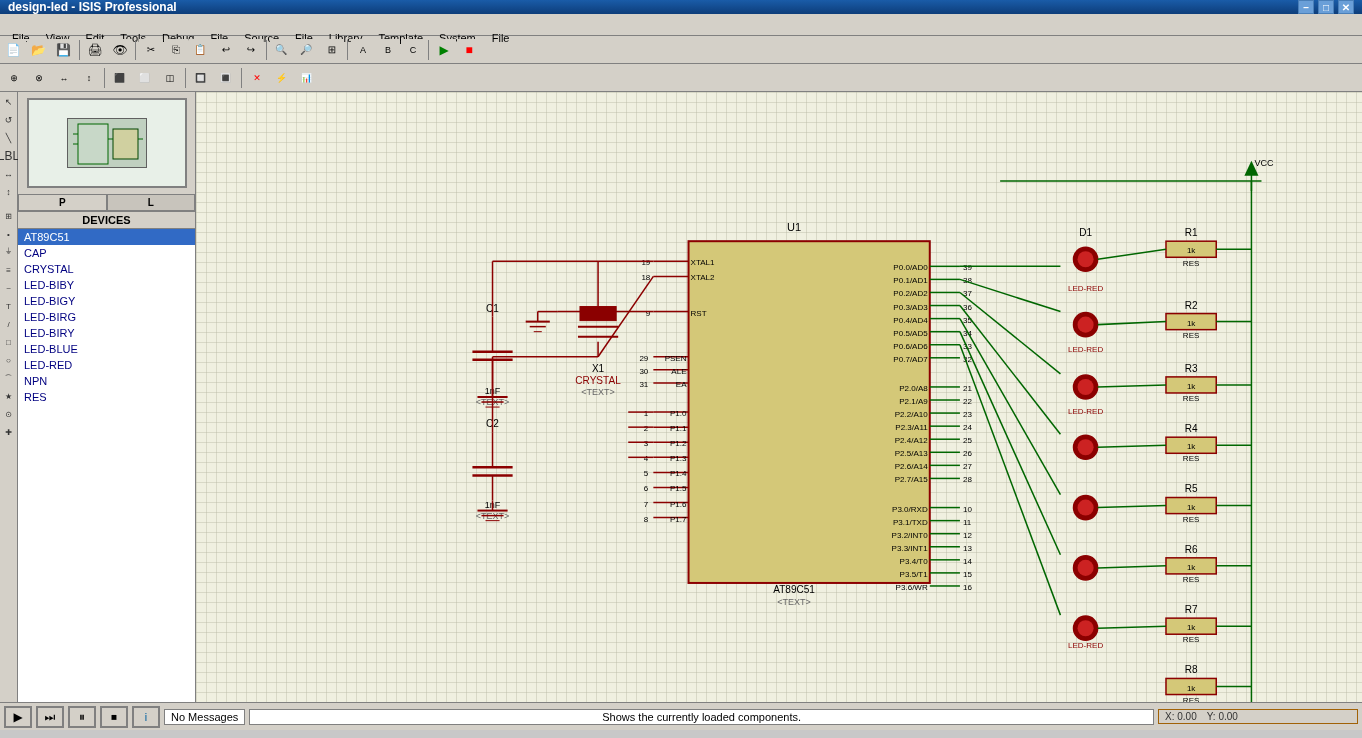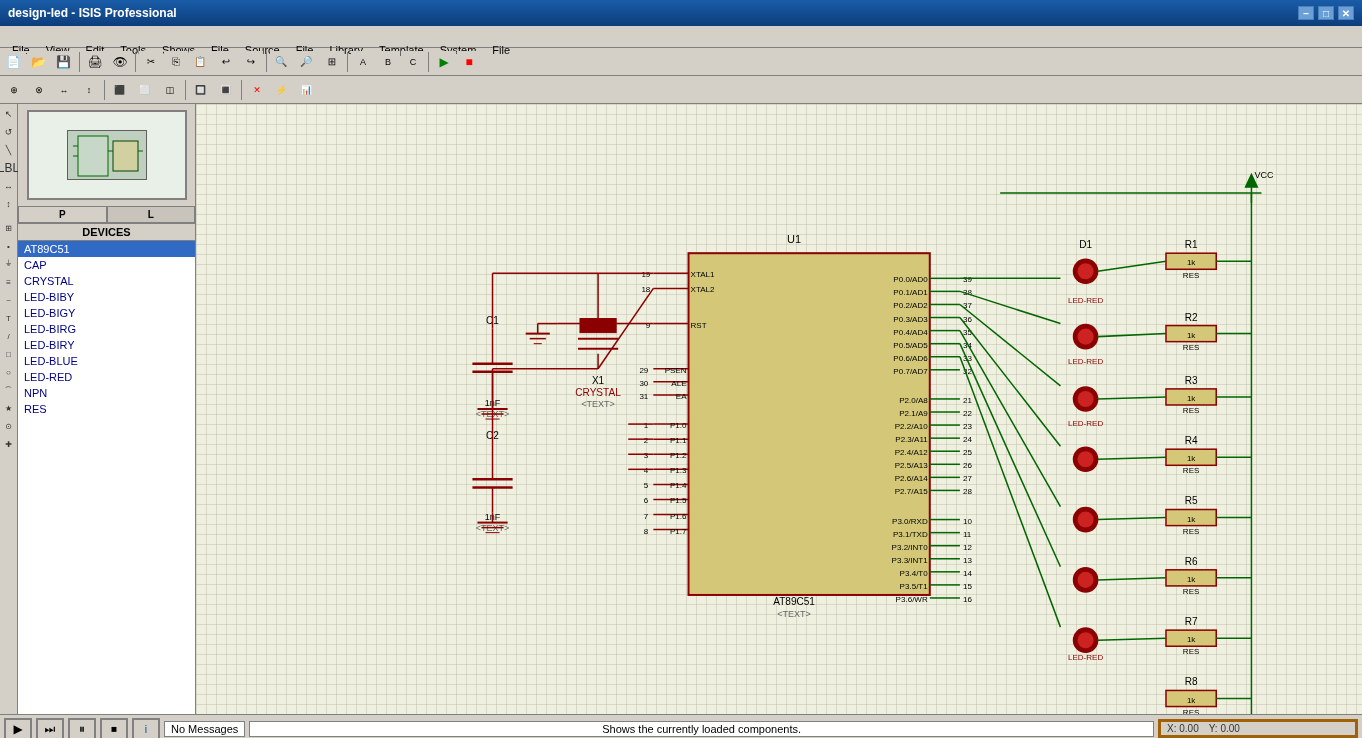--- a/index.html
+++ b/index.html
@@ -1,20 +1,20 @@
 <!DOCTYPE html>
 <html><head>
   <meta charset="utf-8">
   <style>
     * { margin: 0; padding: 0; box-sizing: border-box; }
     body { width: 1362px; height: 738px; overflow: hidden; font-family: 'Arial', sans-serif; font-size: 11px; background: #c8c8c8; }
     
     
     #title-bar {
-      height: 26px;
+      height: 14px;
       background: linear-gradient(to bottom, #1a5ca8, #0d3d7a);
       display: flex;
       align-items: center;
       padding: 0 8px;
       color: white;
       font-size: 12px;
       font-weight: bold;
       justify-content: space-between;
     }
     #title-bar-controls { display: flex; gap: 4px; }
@@ -196,21 +196,21 @@
     #status-info {
       background: white;
       border: 1px solid #808080;
       padding: 1px 6px;
       font-size: 11px;
       flex: 1;
       text-align: center;
     }
     #coord-display {
       background: #d4d0c8;
-      border: 3px solid #a16207;
+      border: 1px solid #a16207;
       padding: 1px 6px;
       font-size: 10px;
       min-width: 200px;
     }
 
     
     .grid-bg {
       position: absolute;
       top: 0; left: 0; right: 0; bottom: 0;
       background-image: 
@@ -229,21 +229,21 @@
     <div class="title-btn">□</div>
     <div class="title-btn">✕</div>
   </div>
 </div>
 
 <div id="menu-bar">
   <span class="menu-item">File</span>
   <span class="menu-item">View</span>
   <span class="menu-item">Edit</span>
   <span class="menu-item">Tools</span>
-  <span class="menu-item">Shows</span>
+  <span class="menu-item">Debug</span>
   <span class="menu-item">File</span>
   <span class="menu-item">Source</span>
   <span class="menu-item">File</span>
   <span class="menu-item">Library</span>
   <span class="menu-item">Template</span>
   <span class="menu-item">System</span>
   <span class="menu-item">File</span>
 </div>
 
 <div id="toolbar1">

